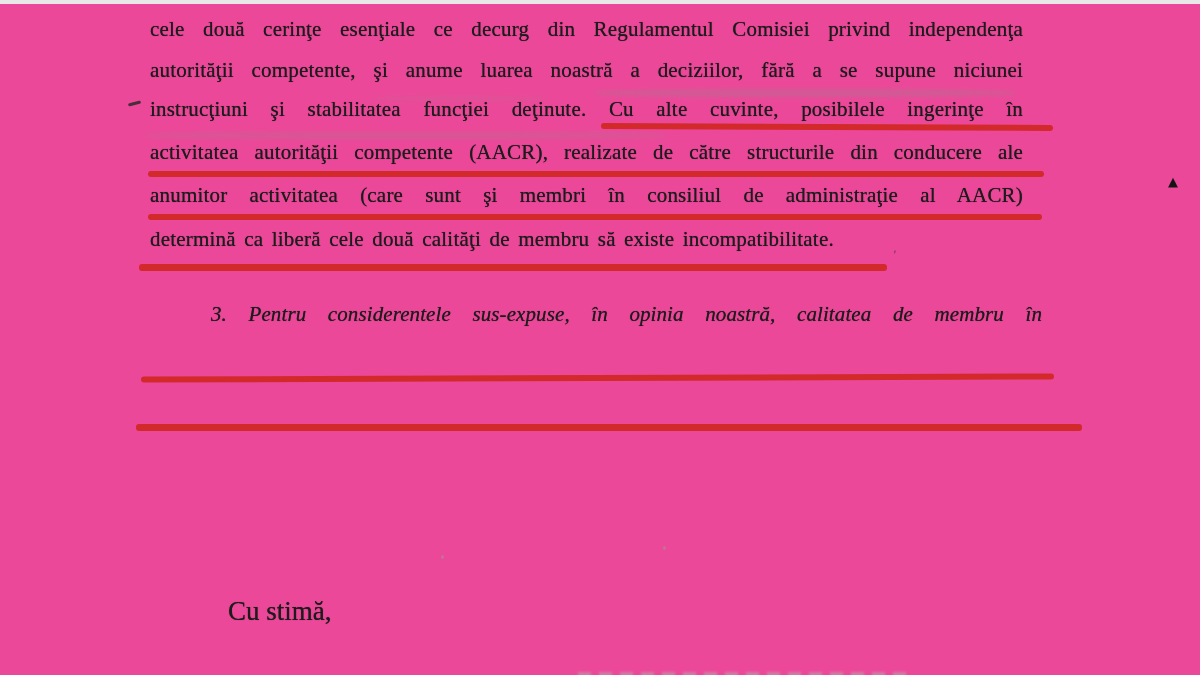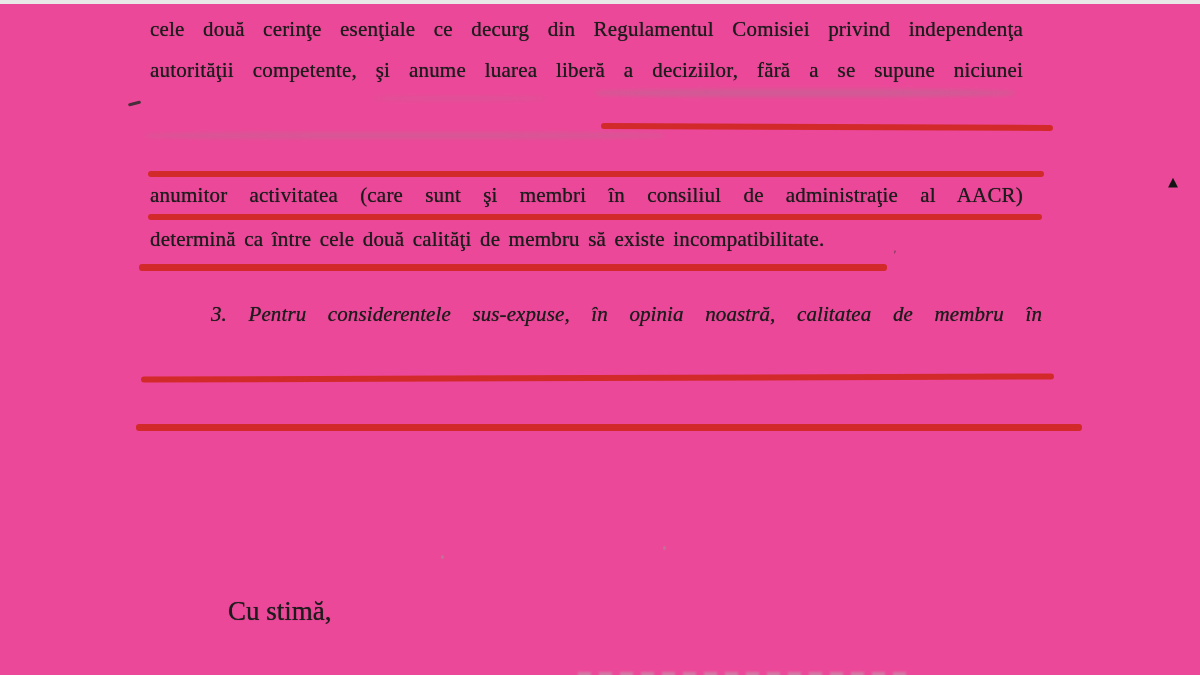--- a/index.html
+++ b/index.html
@@ -37,23 +37,25 @@
     background:repeating-linear-gradient(90deg,#b5b5b5 0 13px,transparent 13px 21px);
     filter:blur(1.3px);opacity:.45;
   }
 </style>
 </head>
 <body>
 
 <div class="page">
 
   <div class="line p1" style="top:12px">cele două cerinţe esenţiale ce decurg din Regulamentul Comisiei privind independenţa</div>
-  <div class="line p1" style="top:53px">autorităţii competente, şi anume luarea liberă a deciziilor, fără a se supune niciunei</div>
+  <div class="line p1" style="top:53px">autorităţii competente, şi anume luarea noastră a deciziilor, fără a se supune niciunei</div>
+  <div class="line p1" style="top:92px">instrucţiuni şi stabilitatea funcţiei deţinute. Cu alte cuvinte, posibilele ingerinţe în</div>
+  <div class="line p1" style="top:135px">activitatea autorităţii competente (AACR), realizate de către structurile din conducere ale</div>
   <div class="line p1" style="top:178px">anumitor activitatea (care sunt şi membri în consiliul de administraţie al AACR)</div>
-  <div class="line p1 noju" style="top:222px">determină ca între cele două calităţi de membru să existe incompatibilitate.</div>
+  <div class="line p1 noju" style="top:222px">determină ca liberă cele două calităţi de membru să existe incompatibilitate.</div>
 
   <div class="line p2 indent" style="top:297px">3. Pentru considerentele sus-expuse, în opinia noastră, calitatea de membru în</div>
 
   <div class="closing">Cu stimă,</div>
 
   <div class="red" style="left: 601px; top: 120px; width: 452px; transform: rotate(0.25deg); background-color: rgb(210, 42, 42);"></div>
   <div class="red" style="left: 148px; top: 167px; width: 896px; background-color: rgb(210, 42, 42);"></div>
   <div class="red" style="left: 148px; top: 210px; width: 894px; background-color: rgb(210, 42, 42);"></div>
   <div class="red" style="left: 139px; top: 260px; width: 748px; height: 7px; background-color: rgb(210, 42, 42);"></div>
   <div class="red" style="left: 141px; top: 371px; width: 913px; transform: rotate(-0.2deg); background-color: rgb(210, 42, 42);"></div>

